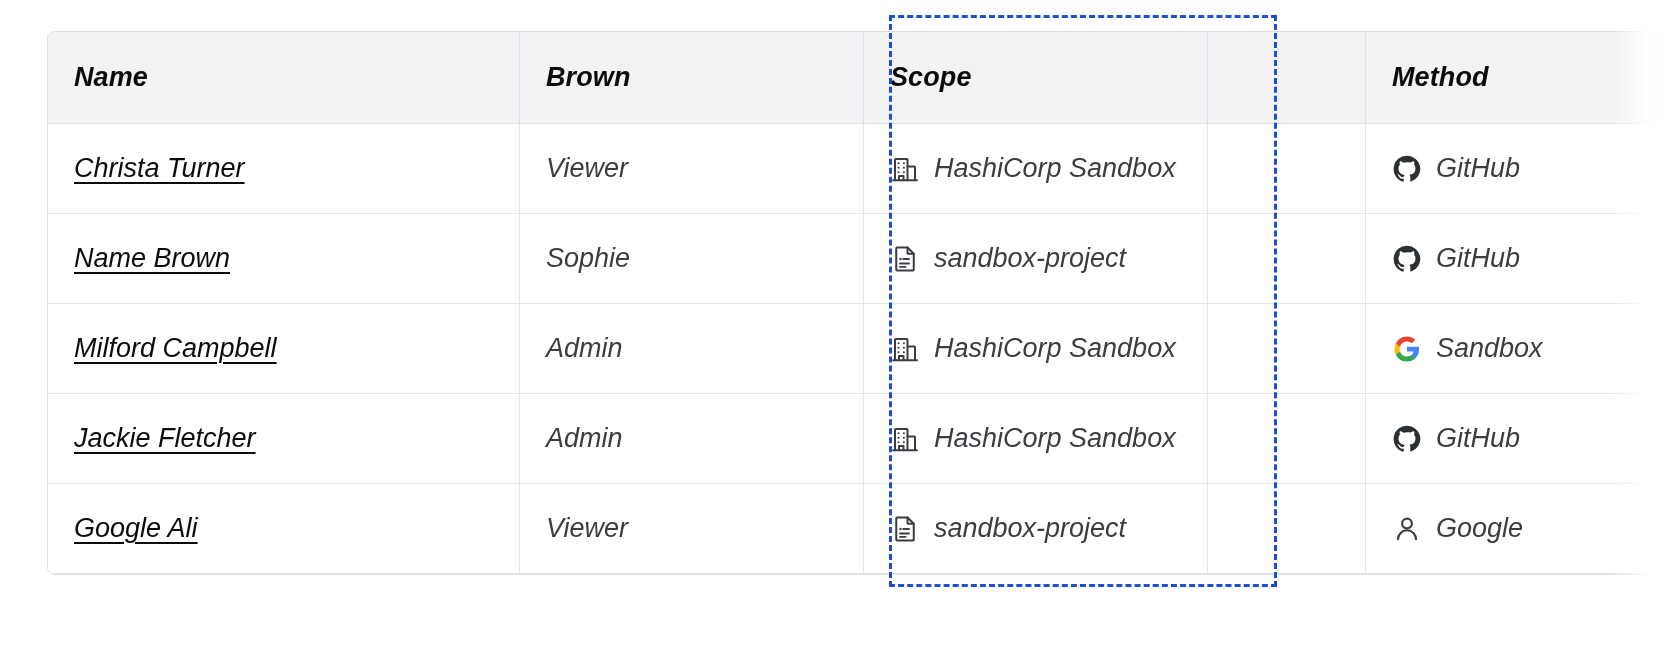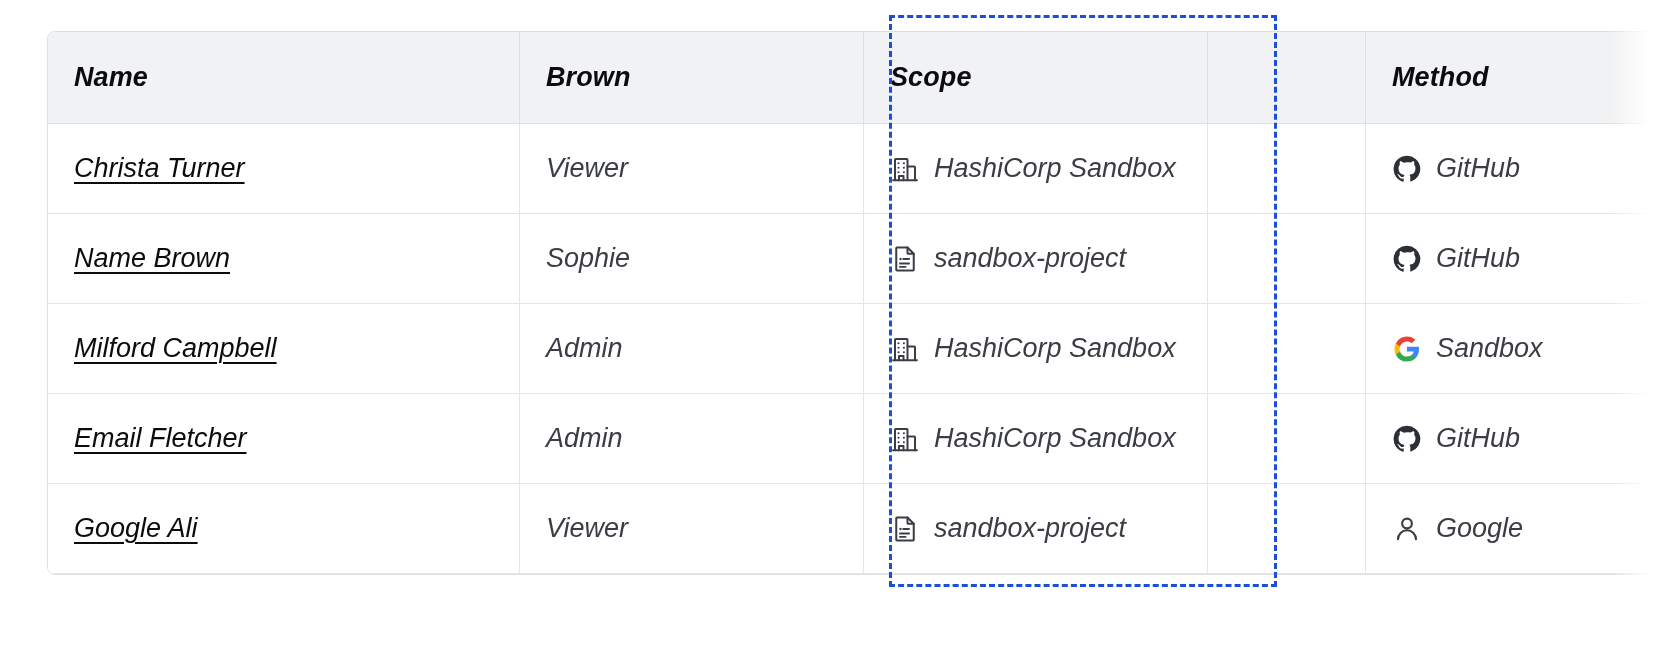--- a/index.html
+++ b/index.html
@@ -251,21 +251,21 @@
                     <path fill="#34A853" d="M12 22c2.7 0 4.96-.9 6.62-2.42l-3.24-2.5c-.9.6-2.05.96-3.38.96-2.6 0-4.8-1.76-5.58-4.12H3.07v2.59A10 10 0 0 0 12 22z"></path>
                     <path fill="#FBBC05" d="M6.42 13.92a6 6 0 0 1 0-3.83V7.5H3.07a10 10 0 0 0 0 9l3.35-2.58z"></path>
                     <path fill="#EA4335" d="M12 5.96c1.47 0 2.79.5 3.83 1.5l2.87-2.87C16.95 2.98 14.7 2 12 2A10 10 0 0 0 3.07 7.5l3.35 2.59C7.2 7.72 9.4 5.96 12 5.96z"></path>
                   </svg>
                 </span>
                 <span class="txt">Sandbox</span>
               </div>
             </td>
           </tr>
           <tr>
-            <td><a class="name-link">Email Fletcher</a></td>
+            <td><a class="name-link">Jackie Fletcher</a></td>
             <td>Admin</td>
             <td>
               <div class="icon-cell">
                 <span class="glyph">
                   <svg xmlns="http://www.w3.org/2000/svg" width="30" height="30" viewBox="0 0 24 24" fill="none" stroke="#3b3d45" stroke-width="1.6" stroke-linecap="round" stroke-linejoin="round">
                     <path d="M4 21V4.6a.6.6 0 0 1 .6-.6h8.8a.6.6 0 0 1 .6.6V21"></path>
                     <path d="M14 10h5.4a.6.6 0 0 1 .6.6V21"></path>
                     <path d="M2.5 21h19"></path>
                     <path d="M7.2 21v-3.4h3.6V21"></path>
                     <circle cx="6.8" cy="7.4" r=".85" fill="#3b3d45" stroke="none"></circle>

